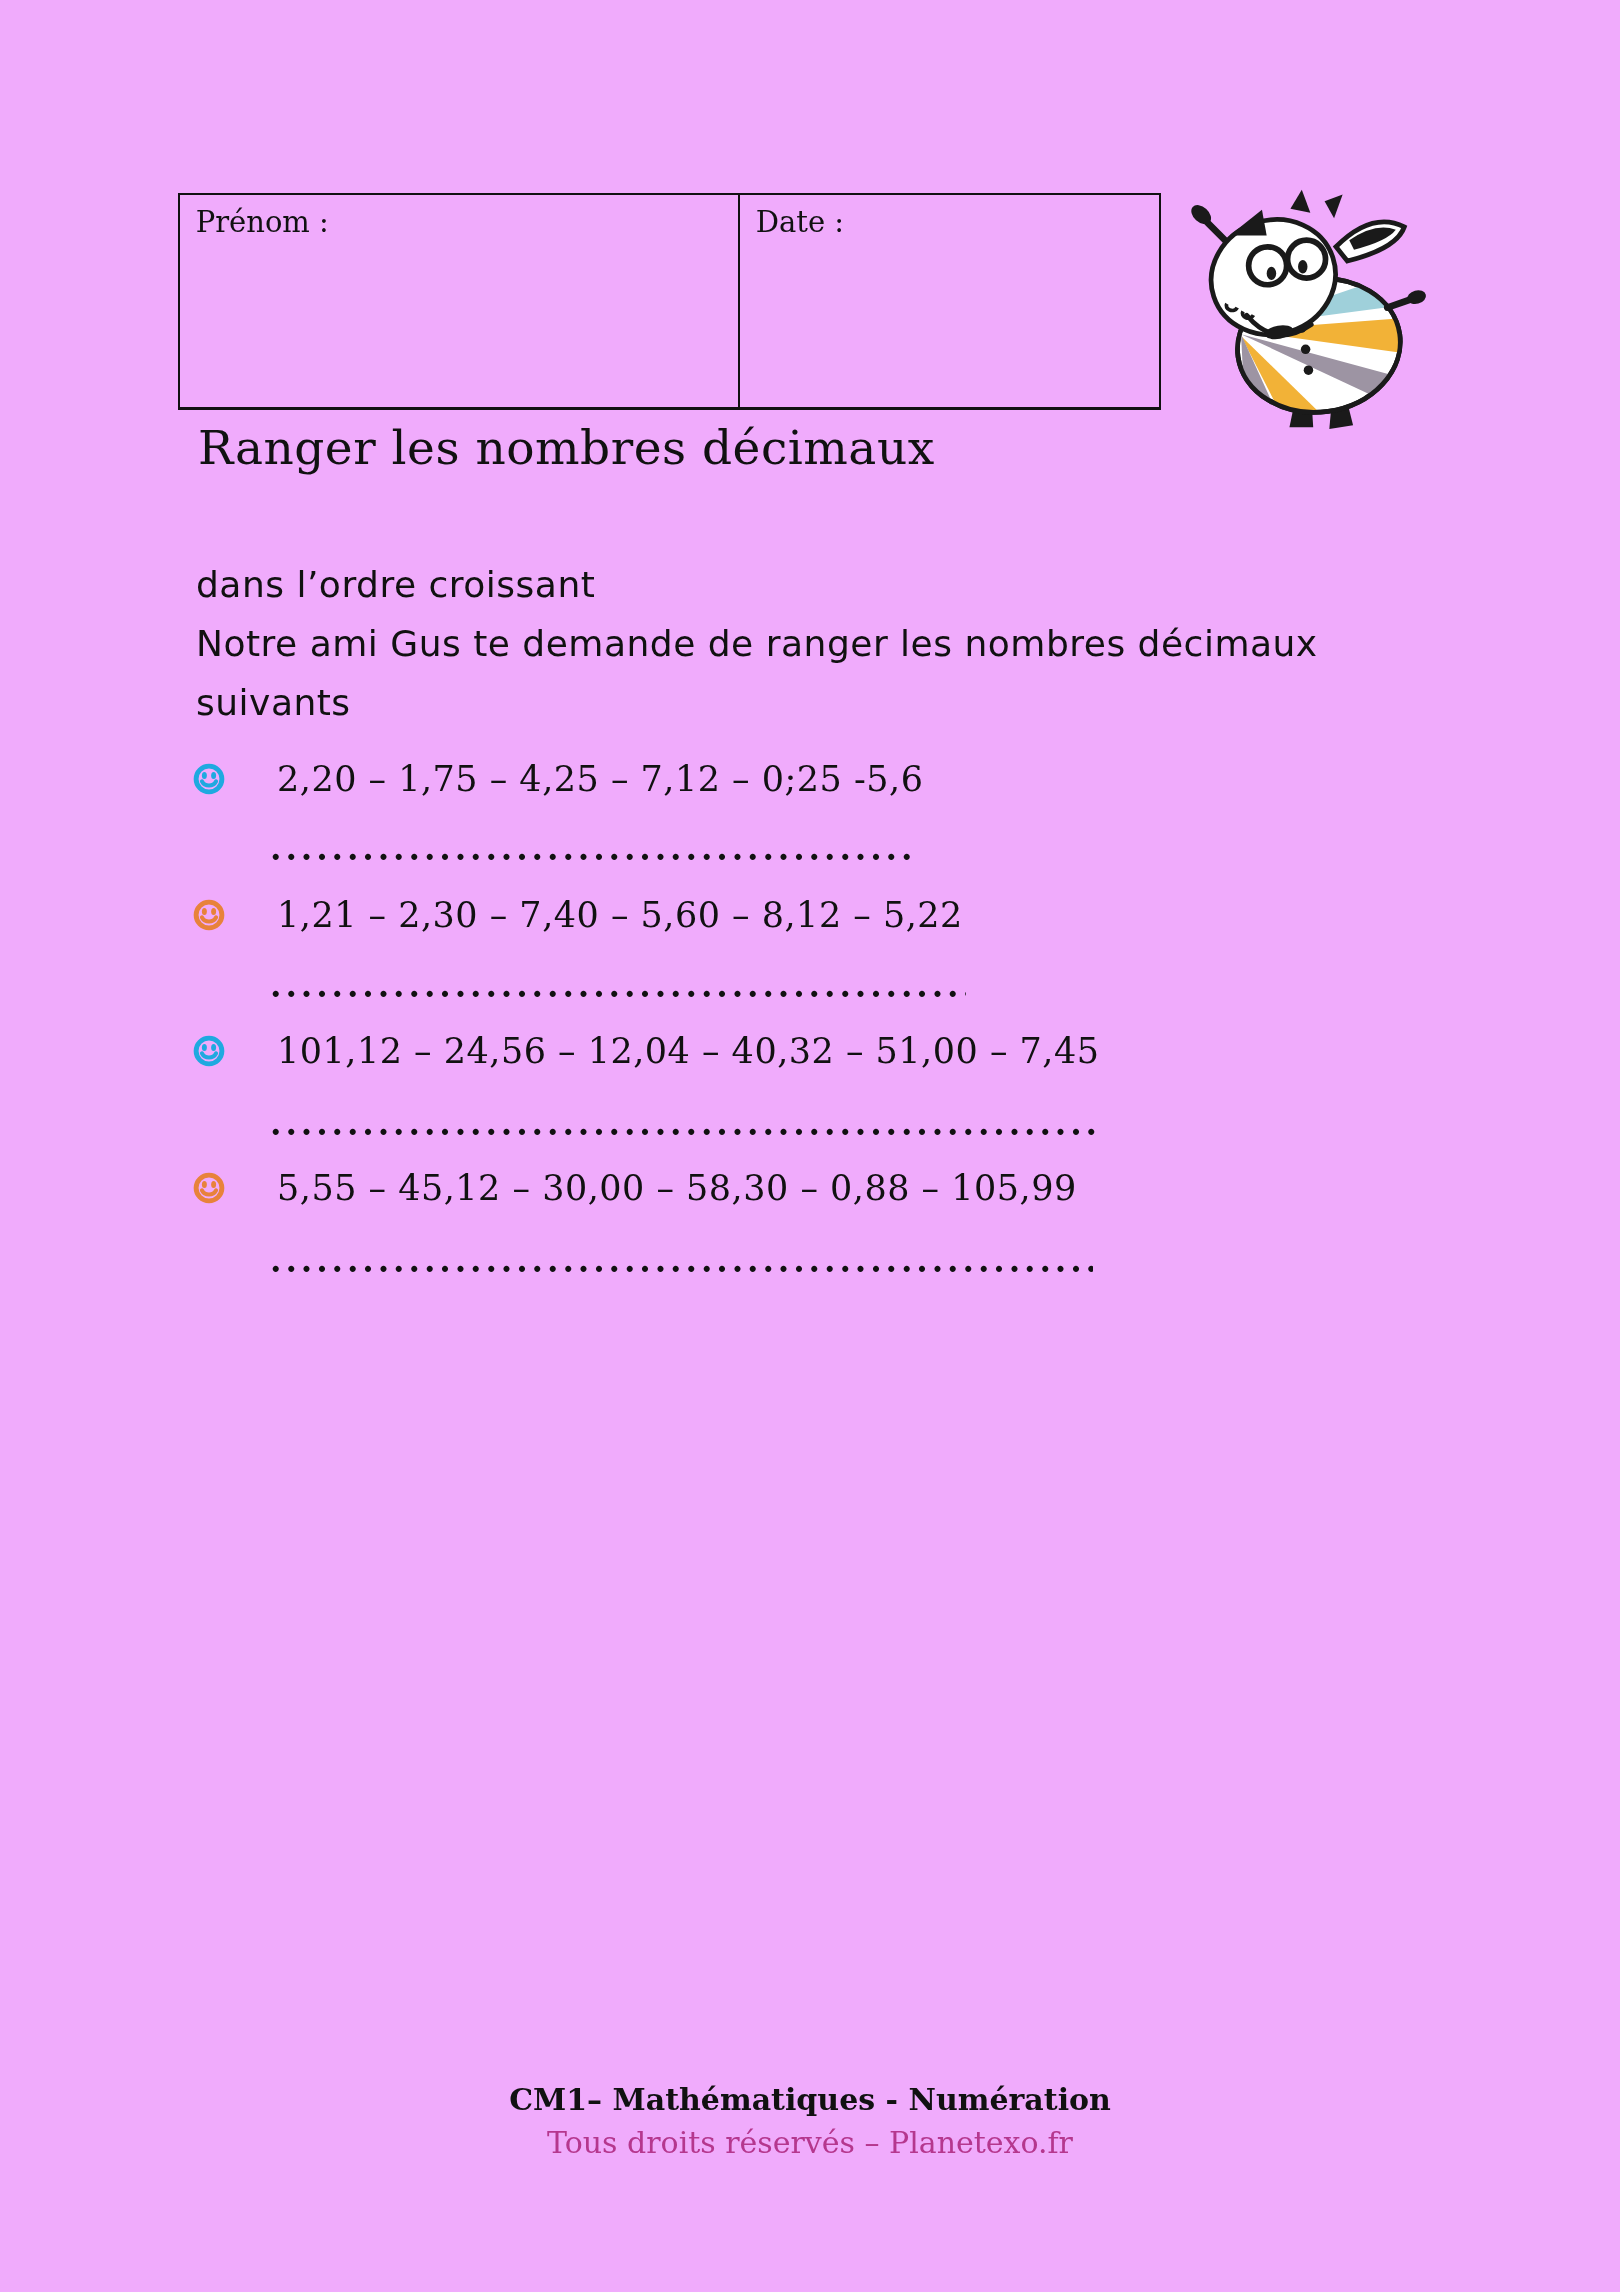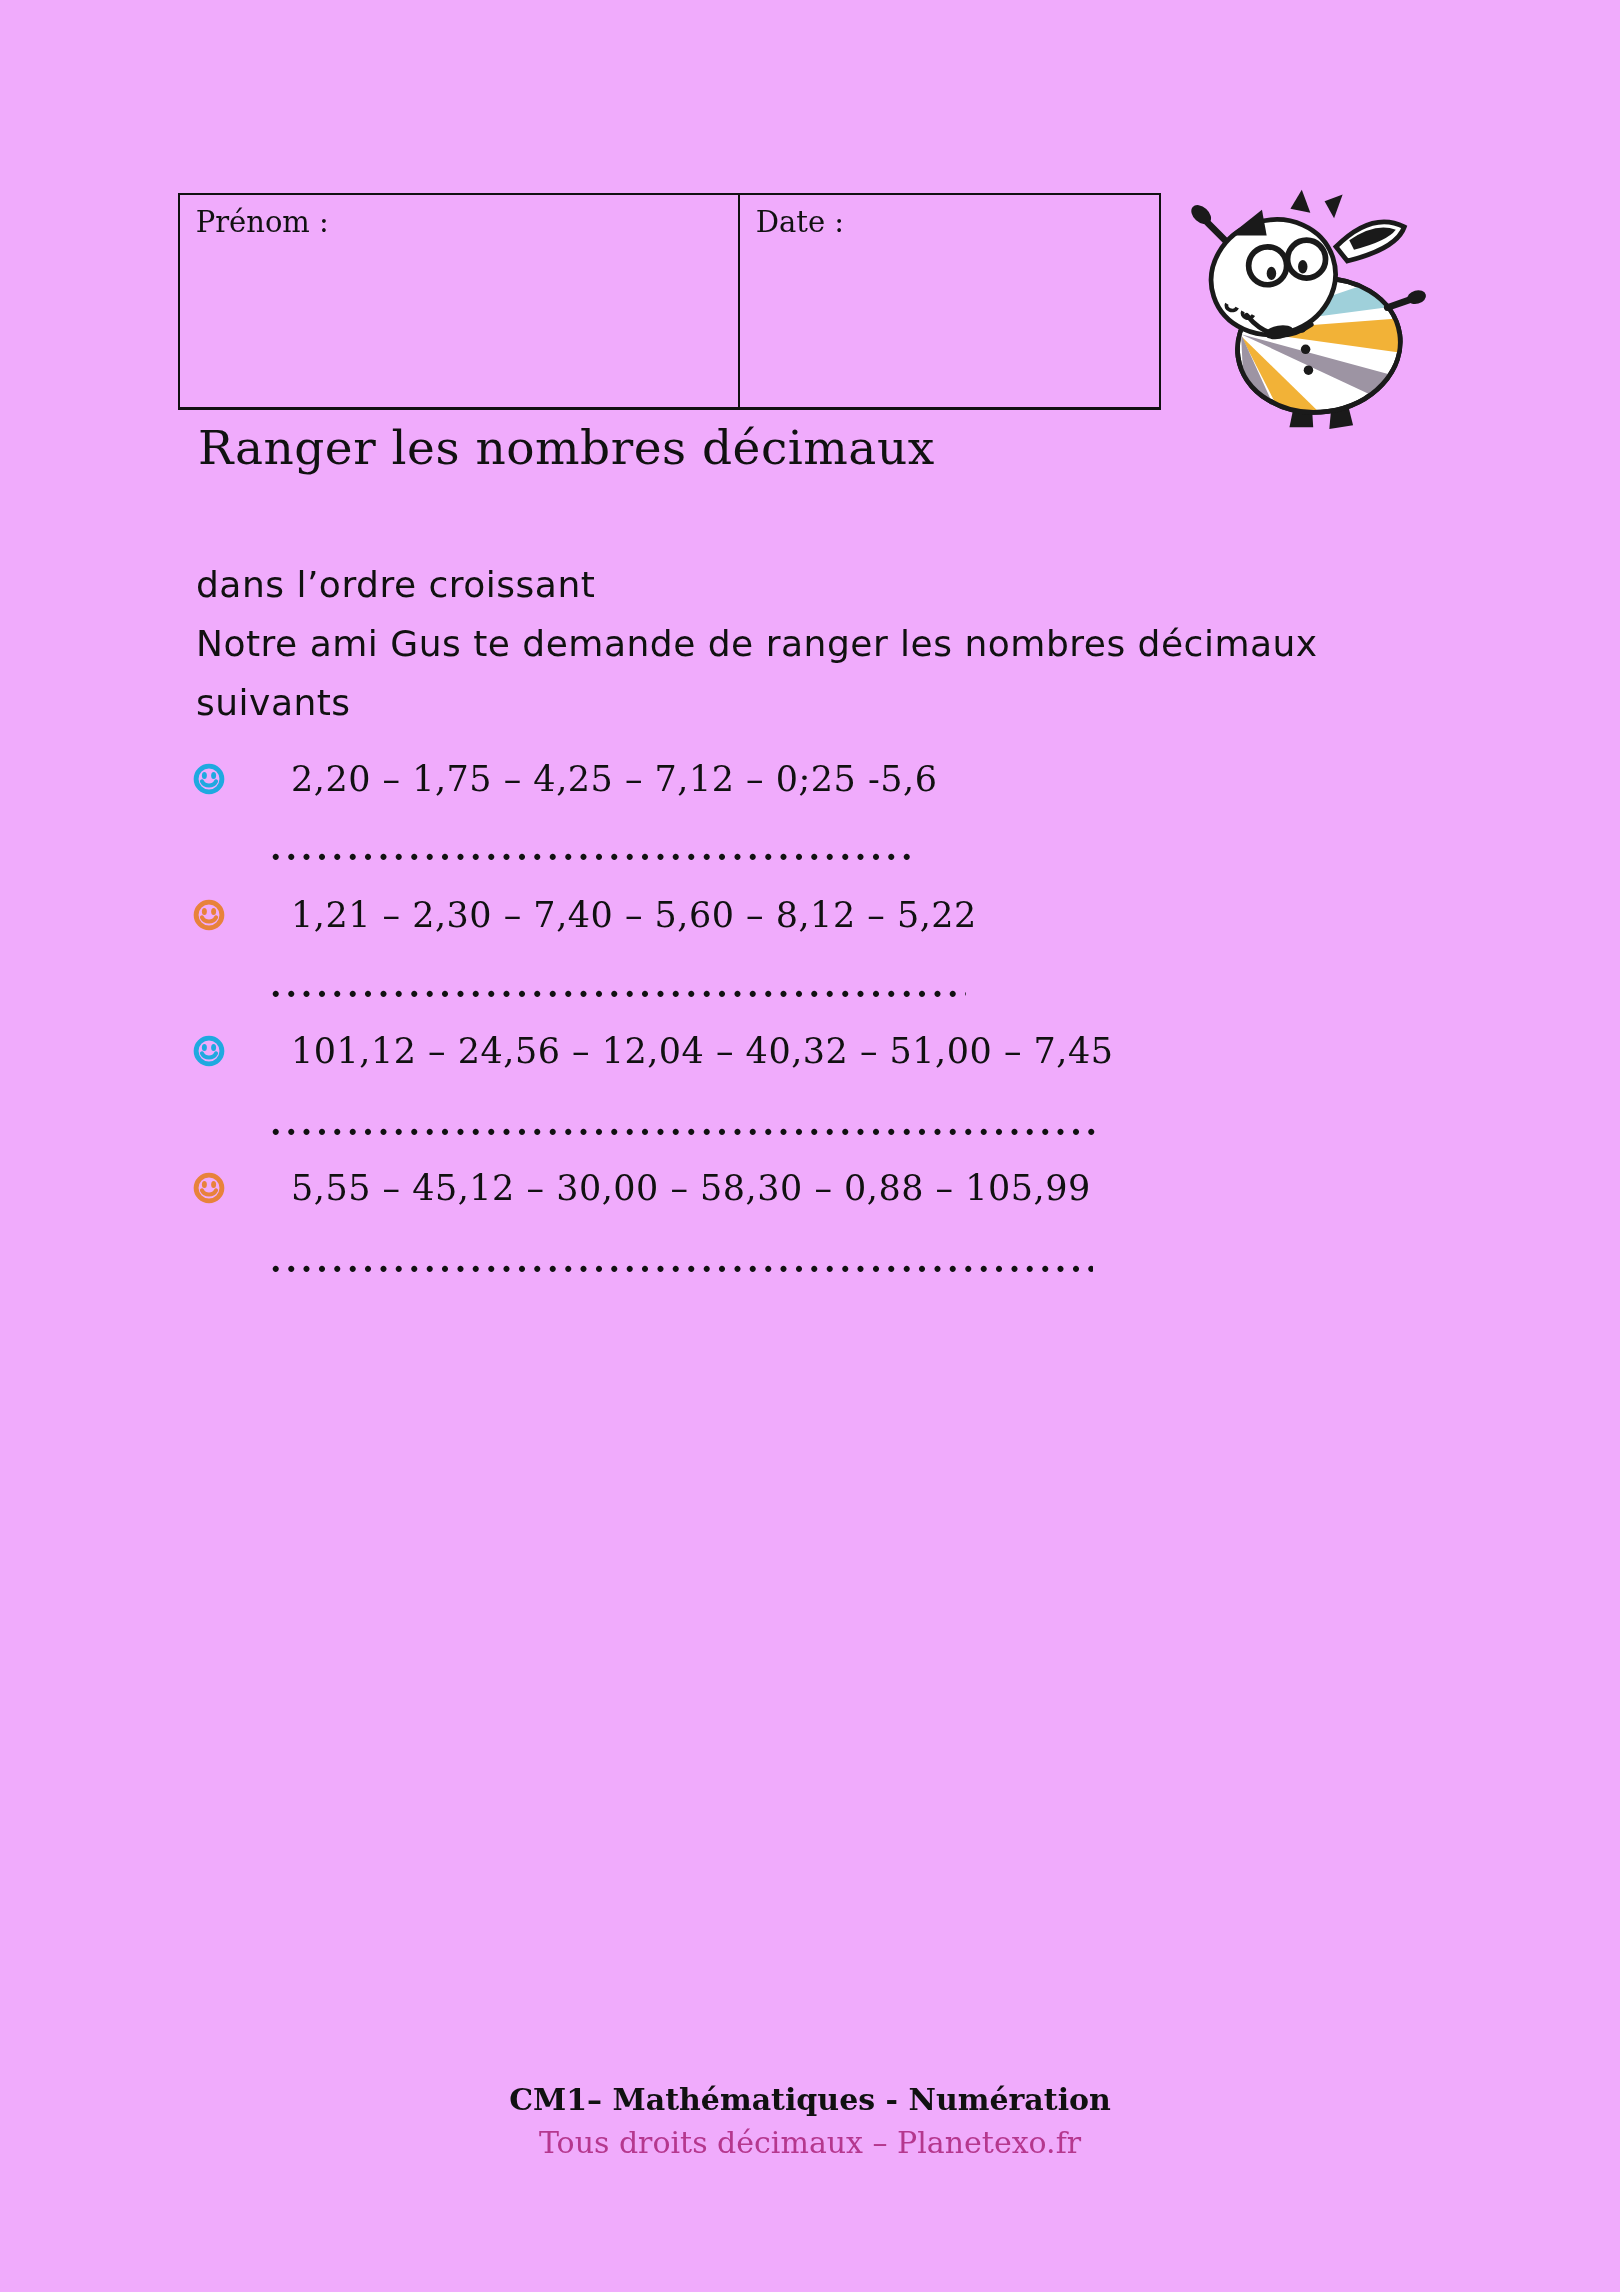--- a/index.html
+++ b/index.html
@@ -24,21 +24,21 @@
   }
   
   .instruction{
     position:absolute;left:196px;top:555px;width:1255px;
     font-family:"DejaVu Sans","Liberation Sans",sans-serif;
     font-size:36px;line-height:59px;letter-spacing:0.5px;
   }
   
   .exercise-row{
     position:absolute;left:193px;height:51px;
-    display:flex;align-items:center;gap:66px;white-space:nowrap;
+    display:flex;align-items:center;gap:52px;white-space:nowrap;
   }
   .bullet{width:32px;height:32px;flex:0 0 32px;display:inline-block;}
   .bullet svg{width:100%;height:100%;display:block;}
   .numbers{font-size:35px;letter-spacing:0.5px;}
   .dots-row{
     position:absolute;left:270px;height:39px;
     font-size:33px;font-weight:700;letter-spacing:3.9px;white-space:nowrap;
     overflow:hidden;
   }
   
@@ -172,16 +172,16 @@
           <ellipse cx="12.8" cy="14" rx="2.8" ry="4" fill="currentColor"></ellipse>
           <ellipse cx="23.2" cy="14" rx="2.8" ry="4" fill="currentColor"></ellipse>
           <path d="M10 20.5 A9 9 0 0 0 26 20.5" fill="none" stroke="currentColor" stroke-width="4.5" stroke-linecap="round"></path>
         </svg>
     </span>
     <span class="numbers">5,55 – 45,12 – 30,00 – 58,30 – 0,88 – 105,99</span>
   </div>
   <div class="dots-row" style="top:1241px;width:823px">............................................................</div>
 
   <div class="footer-line footer-course">CM1– Mathématiques - Numération</div>
-  <div class="footer-line footer-copy" style="color: rgb(181, 55, 142);">Tous droits décimaux – Planetexo.fr</div>
+  <div class="footer-line footer-copy" style="color: rgb(181, 55, 142);">Tous droits réservés – Planetexo.fr</div>
 
 </div>
 
 
 </body></html>

